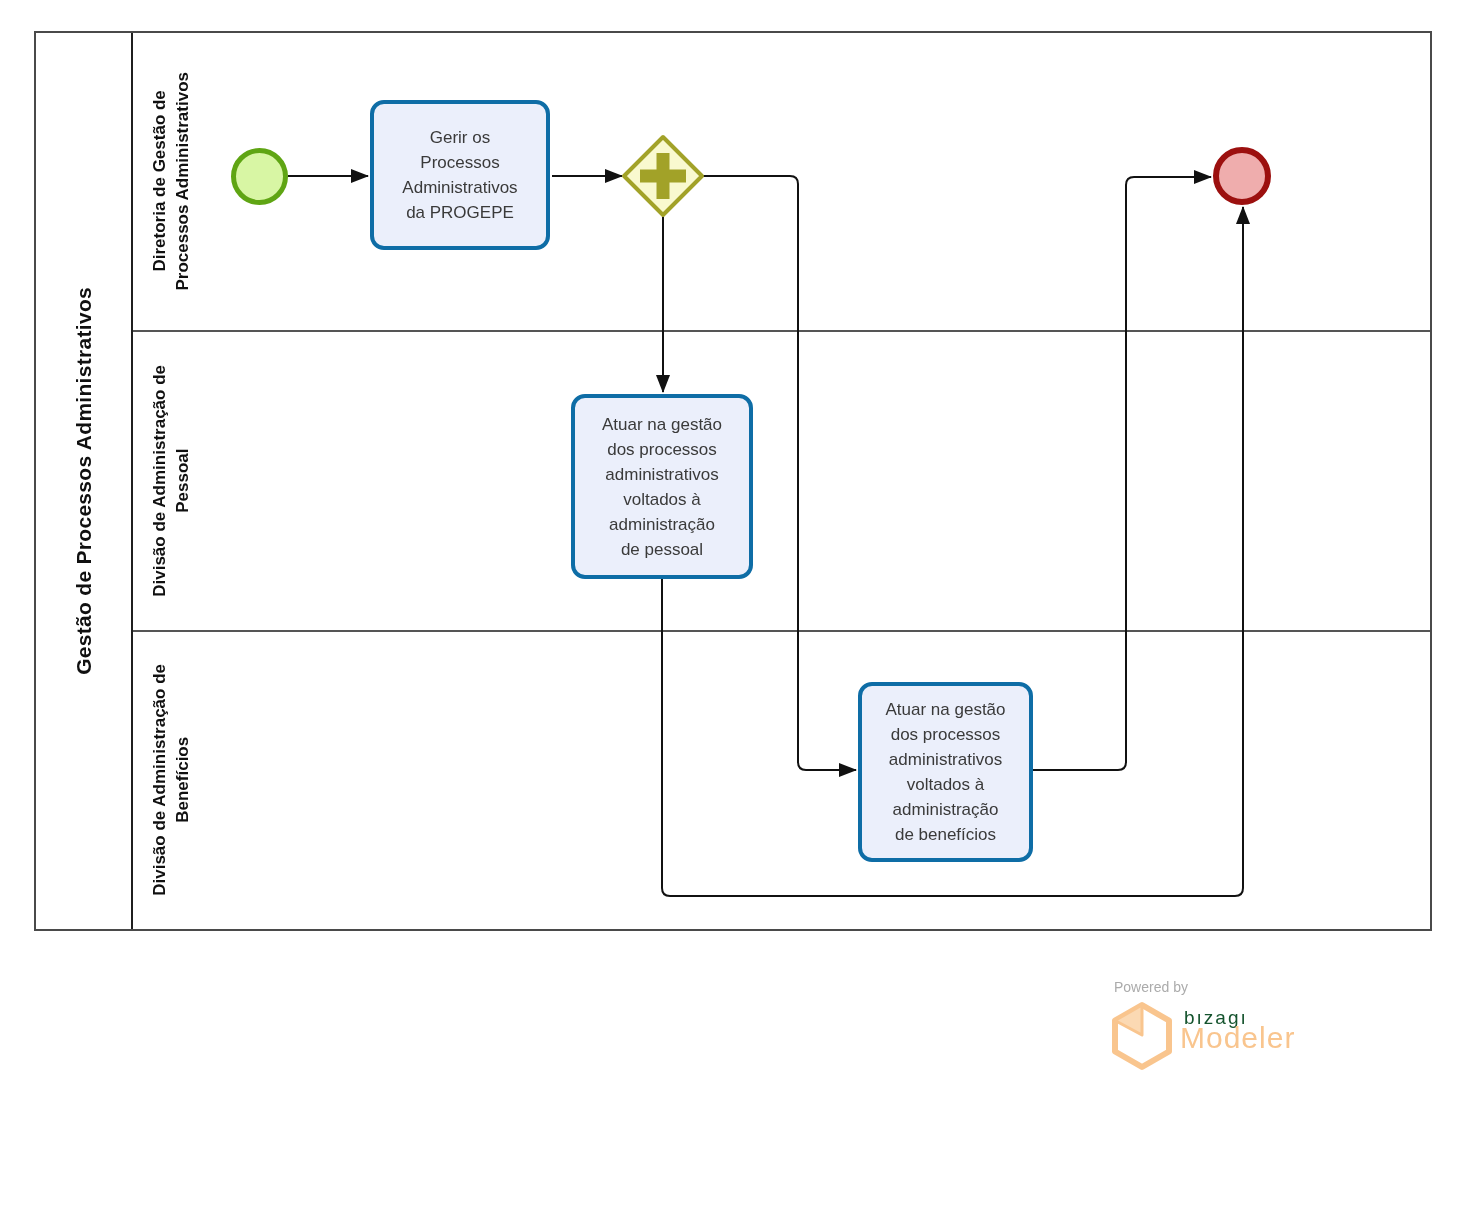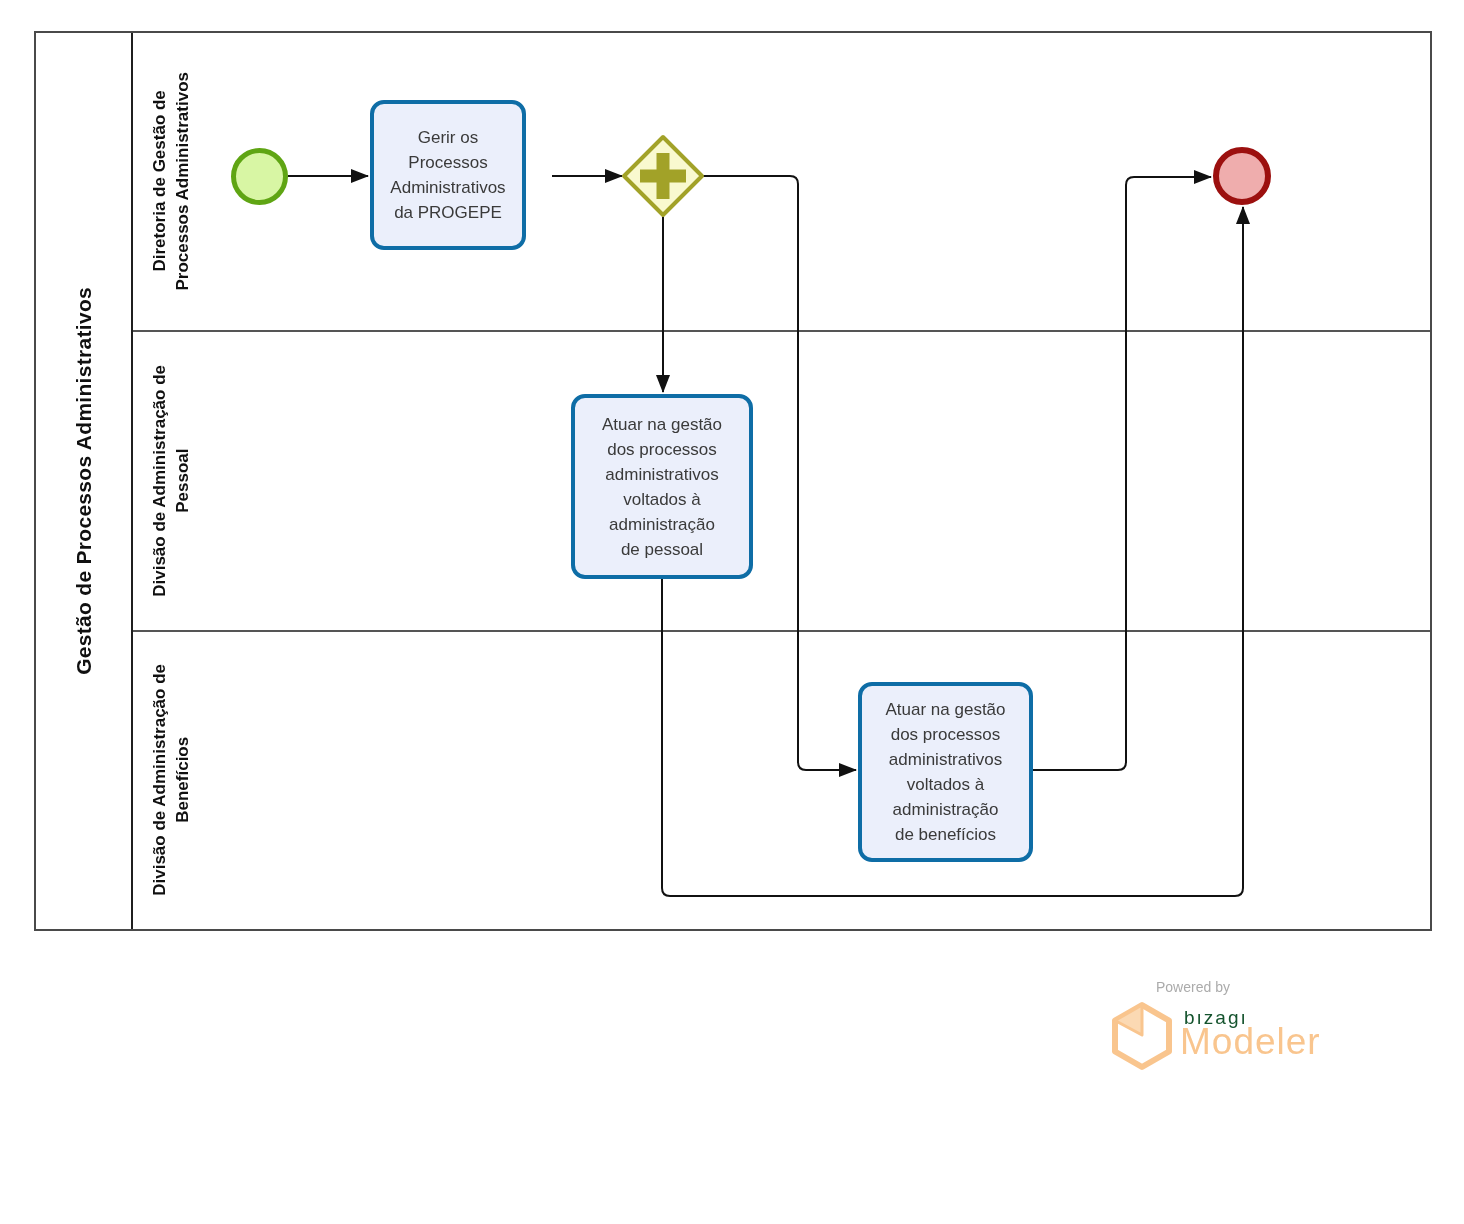--- a/index.html
+++ b/index.html
@@ -32,41 +32,41 @@
   .lane-label { font-size:17px; line-height:1.35; }
 
   
   .task {
     position:absolute; box-sizing:border-box;
     background:#ebeffb; border:4px solid #0e6da6; border-radius:14px;
     display:flex; align-items:center; justify-content:center;
     text-align:center; font-size:17px; line-height:25px; color:#3a3a3a;
     white-space:pre-line;
   }
-  #task-gerir      { left:370px; top:100px; width:156px; height:150px; }
+  #task-gerir      { left:370px; top:100px; width:180px; height:150px; }
   #task-pessoal    { left:571px; top:394px; width:182px; height:185px; }
   #task-beneficios { left:858px; top:682px; width:175px; height:180px; }
 
   .event { position:absolute; box-sizing:border-box; border-radius:50%; }
   #start-event { left:231px; top:148px; width:57px; height:57px;
                  background:#d8f6a4; border:5px solid #5fa513; }
   #end-event   { left:1213px; top:147px; width:58px; height:58px;
                  background:#efadad; border:6px solid #9c100f; }
 
   
   .overlay { position:absolute; left:0; top:0; width:1464px; height:1224px; }
 
   
-  .powered-by { position:absolute; left:1156px; top:979px;
+  .powered-by { position:absolute; left:1114px; top:979px;
                 font-size:14px; color:#ababab; }
   .logo-hex   { position:absolute; left:1110px; top:1001px; }
   .brand      { position:absolute; left:1184px; top:1007px;
                 font-size:19px; color:#14532d; letter-spacing:2px; }
   .product    { position:absolute; left:1180px; top:1021px;
-                font-size:37px; color:#f9c58e; letter-spacing:1px; }
+                font-size:30px; color:#f9c58e; letter-spacing:1px; }
 </style>
 </head>
 <body>
 
 <div class="canvas">
 
   <div class="pool">
     <div class="pool-title-cell">
       <span class="v-text pool-title">Gestão de Processos Administrativos</span>
     </div>

